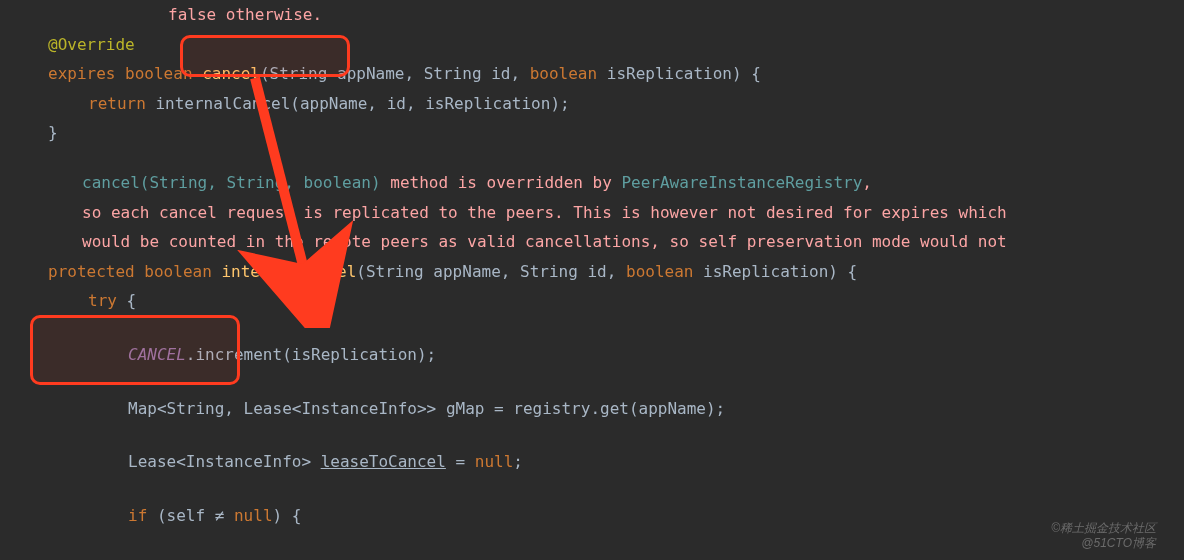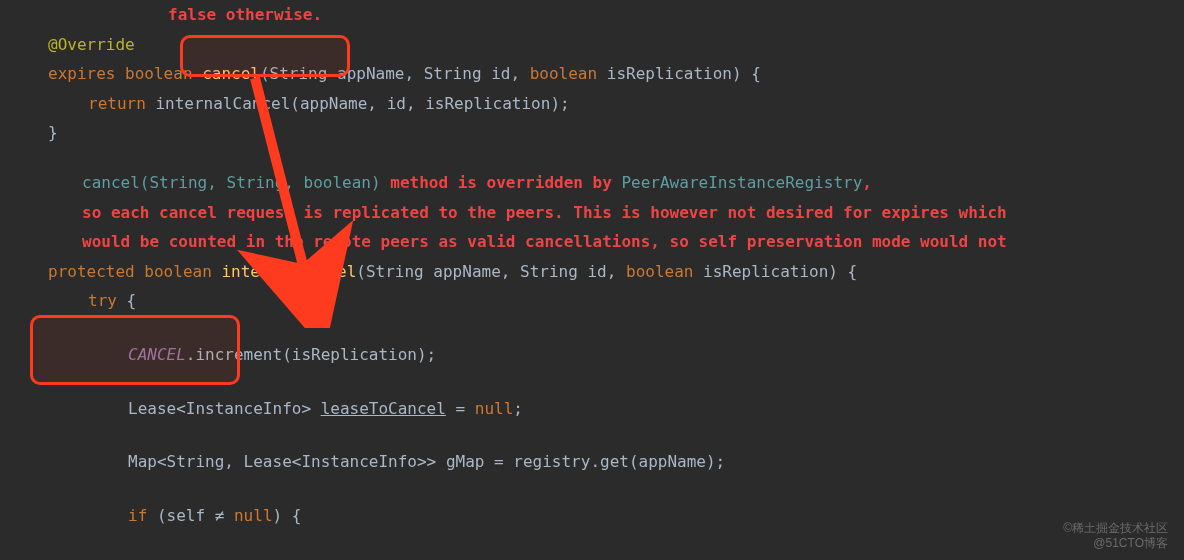--- a/index.html
+++ b/index.html
@@ -16,21 +16,21 @@
     padding-left: 8px;
   }
   .line { white-space: pre; }
   .indent1 { padding-left: 40px; }
   .indent2 { padding-left: 80px; }
   .indent3 { padding-left: 120px; margin-top: 24px; }
   .doc-indent { padding-left: 74px; }
   .kw { color: #cc7832; }
   .anno { color: #bbb529; }
   .mth { color: #ffc66d; }
-  .doc { color: #ef4444; font-style: normal; font-weight: bold; }
+  .doc { color: #fca5a5; font-style: normal; }
   .doclink { color: #5f9ea0; }
   .ident { color: #a9b7c6; }
   .type { color: #a9b7c6; }
   .field { color: #9876aa; font-style: italic; }
   .under { text-decoration: underline; }
   .highlight-box {
     position: absolute;
     background: rgba(255,60,20,0.08);
     border: 3px solid #ff3b1f;
     border-radius: 10px;
@@ -39,27 +39,28 @@
   #box1 { left: 180px; top: 35px; width: 170px; height: 42px; }
   #box2 { left: 30px; top: 315px; width: 210px; height: 70px; }
   .arrow-svg {
     position: absolute;
     left: 200px;
     top: 68px;
     pointer-events: none;
   }
   .watermark {
     position: absolute;
-    right: 16px;
+    right: 28px;
     bottom: 8px;
     color: #6b6b6b;
     font-size: 12px;
     text-align: right;
     line-height: 1.3;
     font-family: sans-serif;
+    font-style: italic;
   }
   .blank { height: 20px; }
 </style>
 </head>
 <body>
 
 <div>
 
   <div class="line doc-indent" style="padding-left:160px;"><span class="doc">false otherwise.</span></div>
 
@@ -77,23 +78,23 @@
   <div class="line doc-indent"><span class="doc">so each cancel request is replicated to the peers. This is however not desired for expires which</span></div>
   <div class="line doc-indent"><span class="doc">would be counted in the remote peers as valid cancellations, so self preservation mode would not</span></div>
 
   <div class="line indent1"><span class="kw">protected</span> <span class="kw">boolean</span> <span class="mth">internalCancel</span><span>(String appName, String id, </span><span class="kw">boolean</span><span> isReplication) {</span></div>
 
 
   <div class="line indent2"><span class="kw">try</span><span> {</span></div>
 
   <div class="line indent3"><span class="field">CANCEL</span><span>.increment(isReplication);</span></div>
 
+  <div class="line indent3"><span>Map&lt;String, Lease&lt;</span><span class="type">InstanceInfo</span><span>&gt;&gt; gMap = registry</span><span>.get(appName);</span></div>
+
   <div class="line indent3"><span>Lease&lt;</span><span class="type">InstanceInfo</span><span>&gt; </span><span class="under">leaseToCancel</span><span> = </span><span class="kw">null</span><span>;</span></div>
-
-  <div class="line indent3"><span>Map&lt;String, Lease&lt;</span><span class="type">InstanceInfo</span><span>&gt;&gt; gMap = registry</span><span>.get(appName);</span></div>
 
   <div class="line indent3"><span class="kw">if </span><span>(self </span><span>≠</span><span> </span><span class="kw">null</span><span>) {</span></div>
 
 
 </div>
 
 <div id="box1" class="highlight-box"></div>
 <div id="box2" class="highlight-box"></div>
 
 <svg class="arrow-svg" width="170" height="260">

